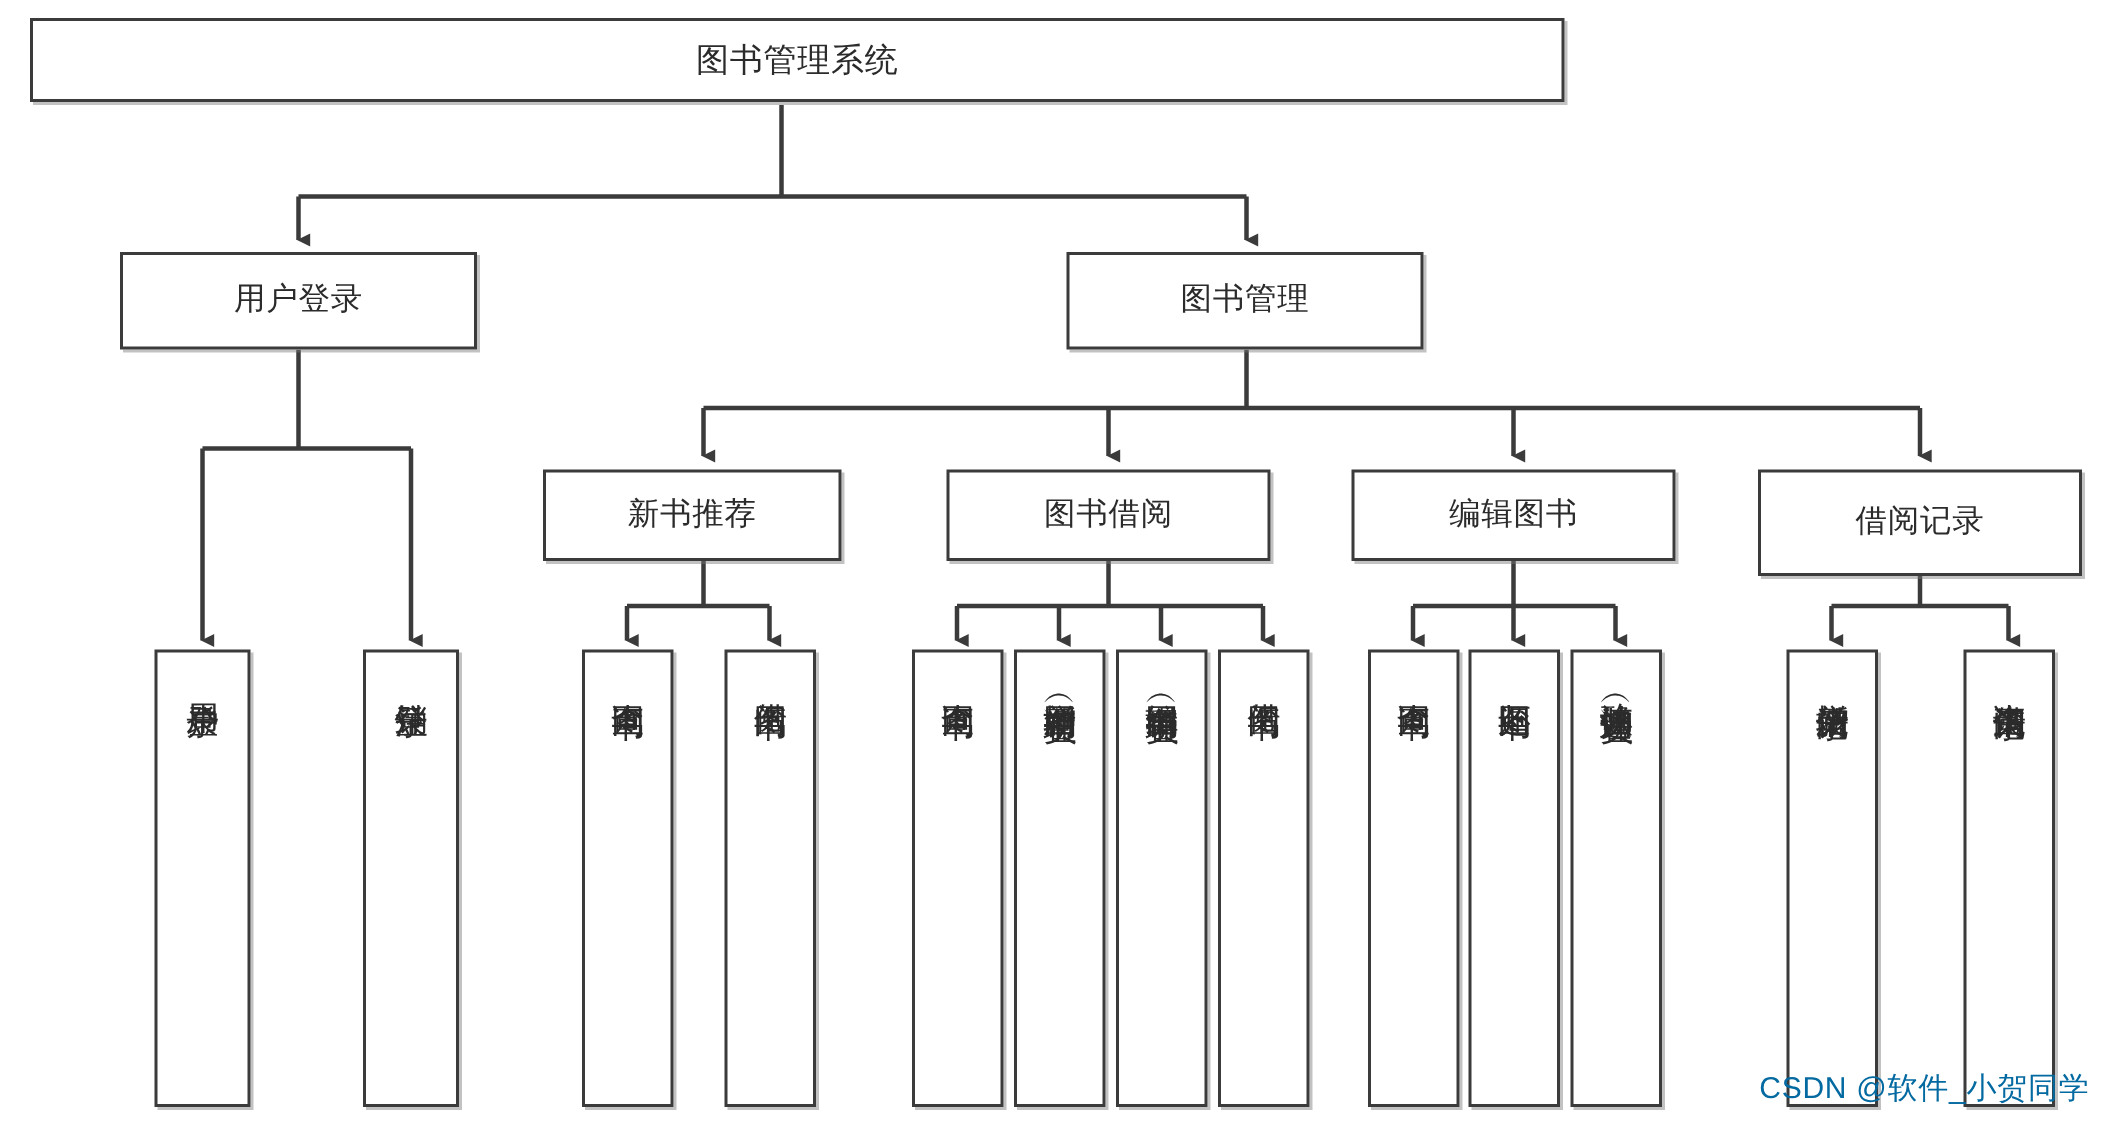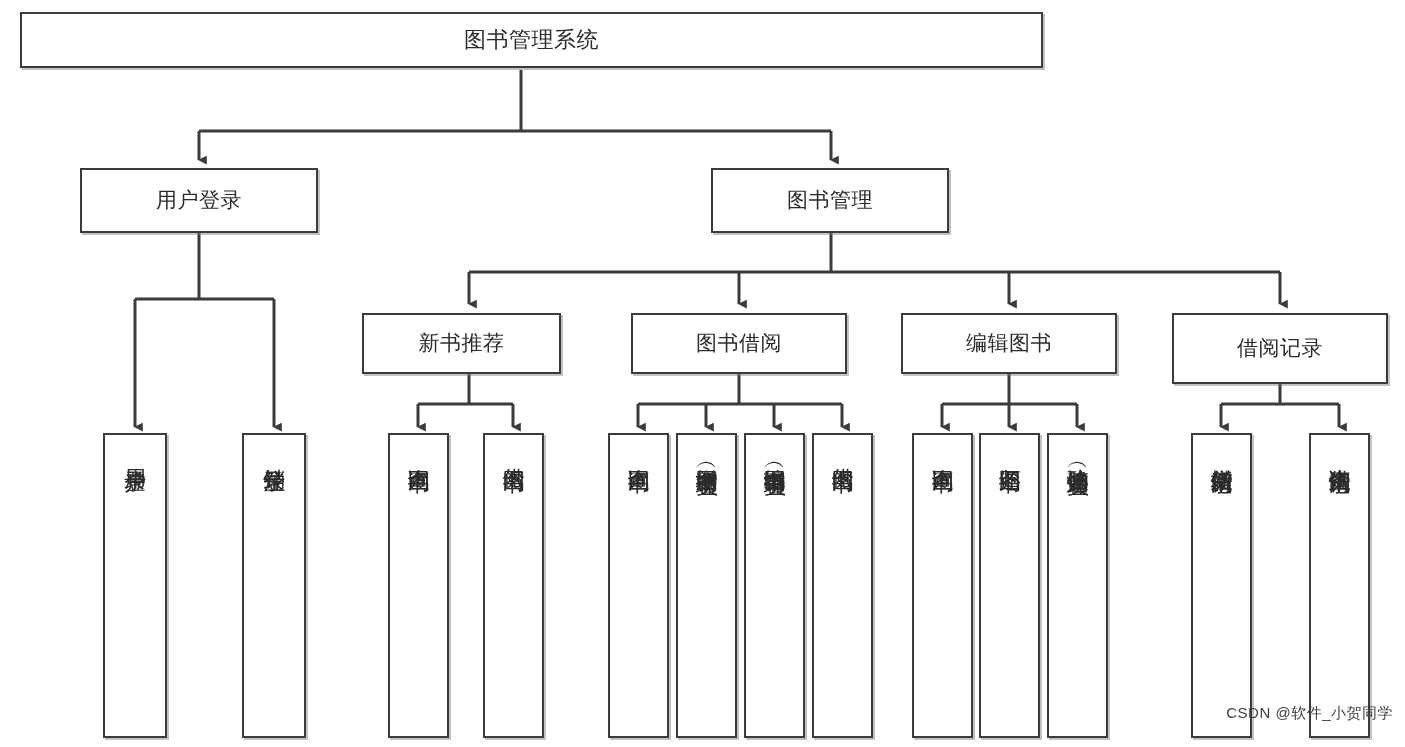--- a/index.html
+++ b/index.html
@@ -59,23 +59,23 @@
     text-orientation: upright;
     font-size: 22px;
     line-height: 1.02;
     letter-spacing: 1px;
     white-space: nowrap;
     margin: 0 auto;
   }
   #watermark {
     position: absolute;
     right: 12px;
-    bottom: 24px;
-    font-size: 15px;
-    color: #404040;
+    bottom: 8px;
+    font-size: 20px;
+    color: #0369a1;
     letter-spacing: 0.5px;
     z-index: 9;
     pointer-events: none;
     white-space: nowrap;
   }
 </style>
 </head>
 <body>
 
 <div id="diagram-root">

